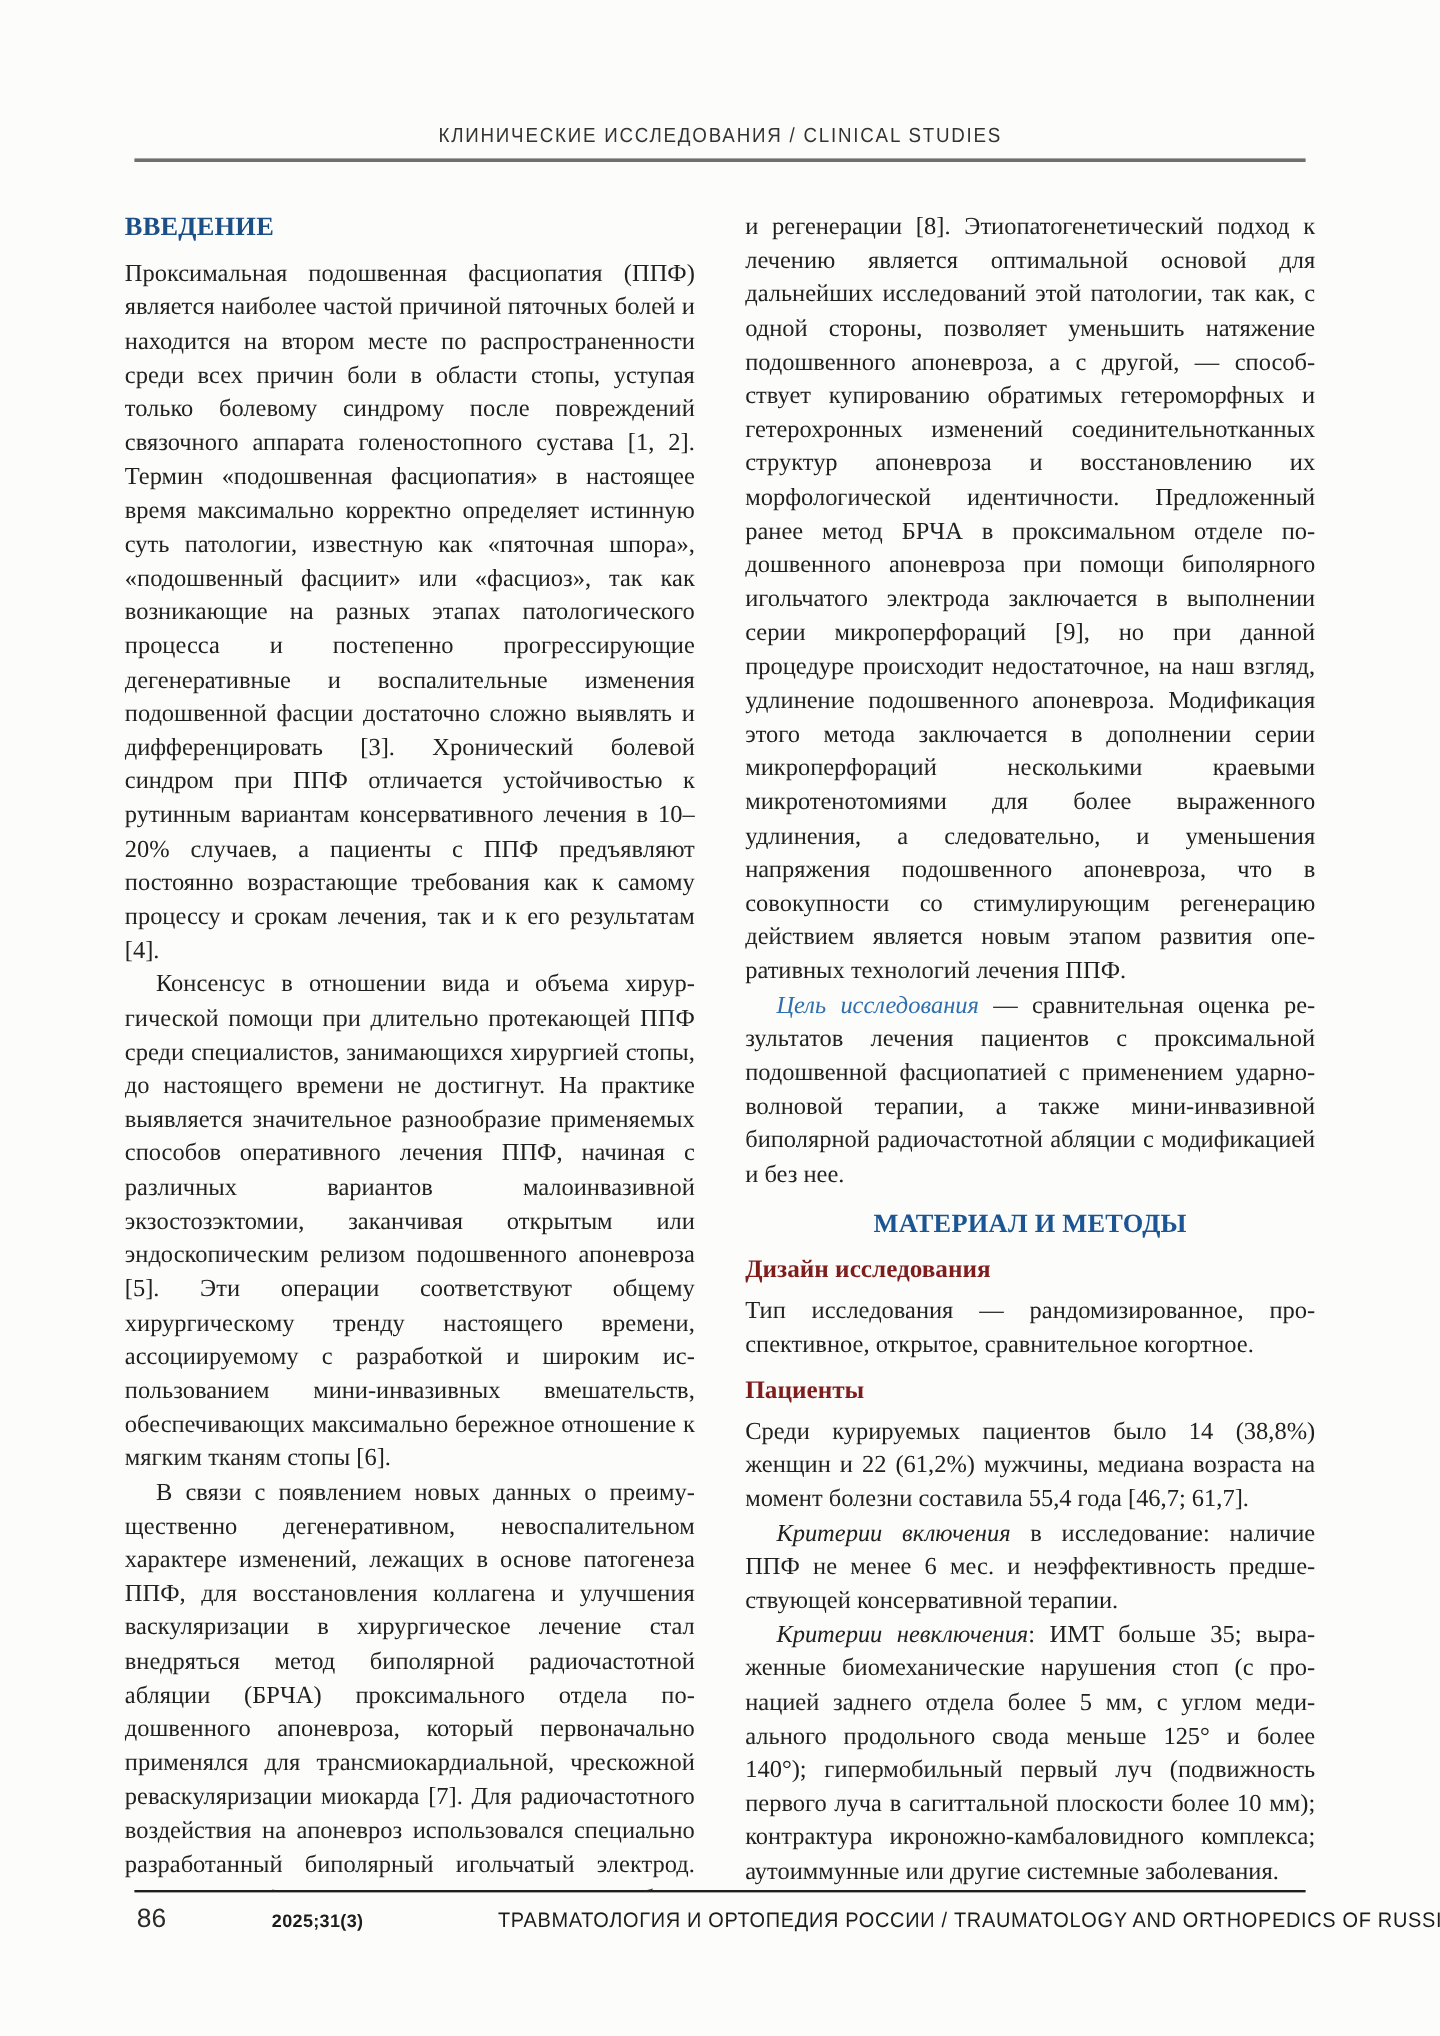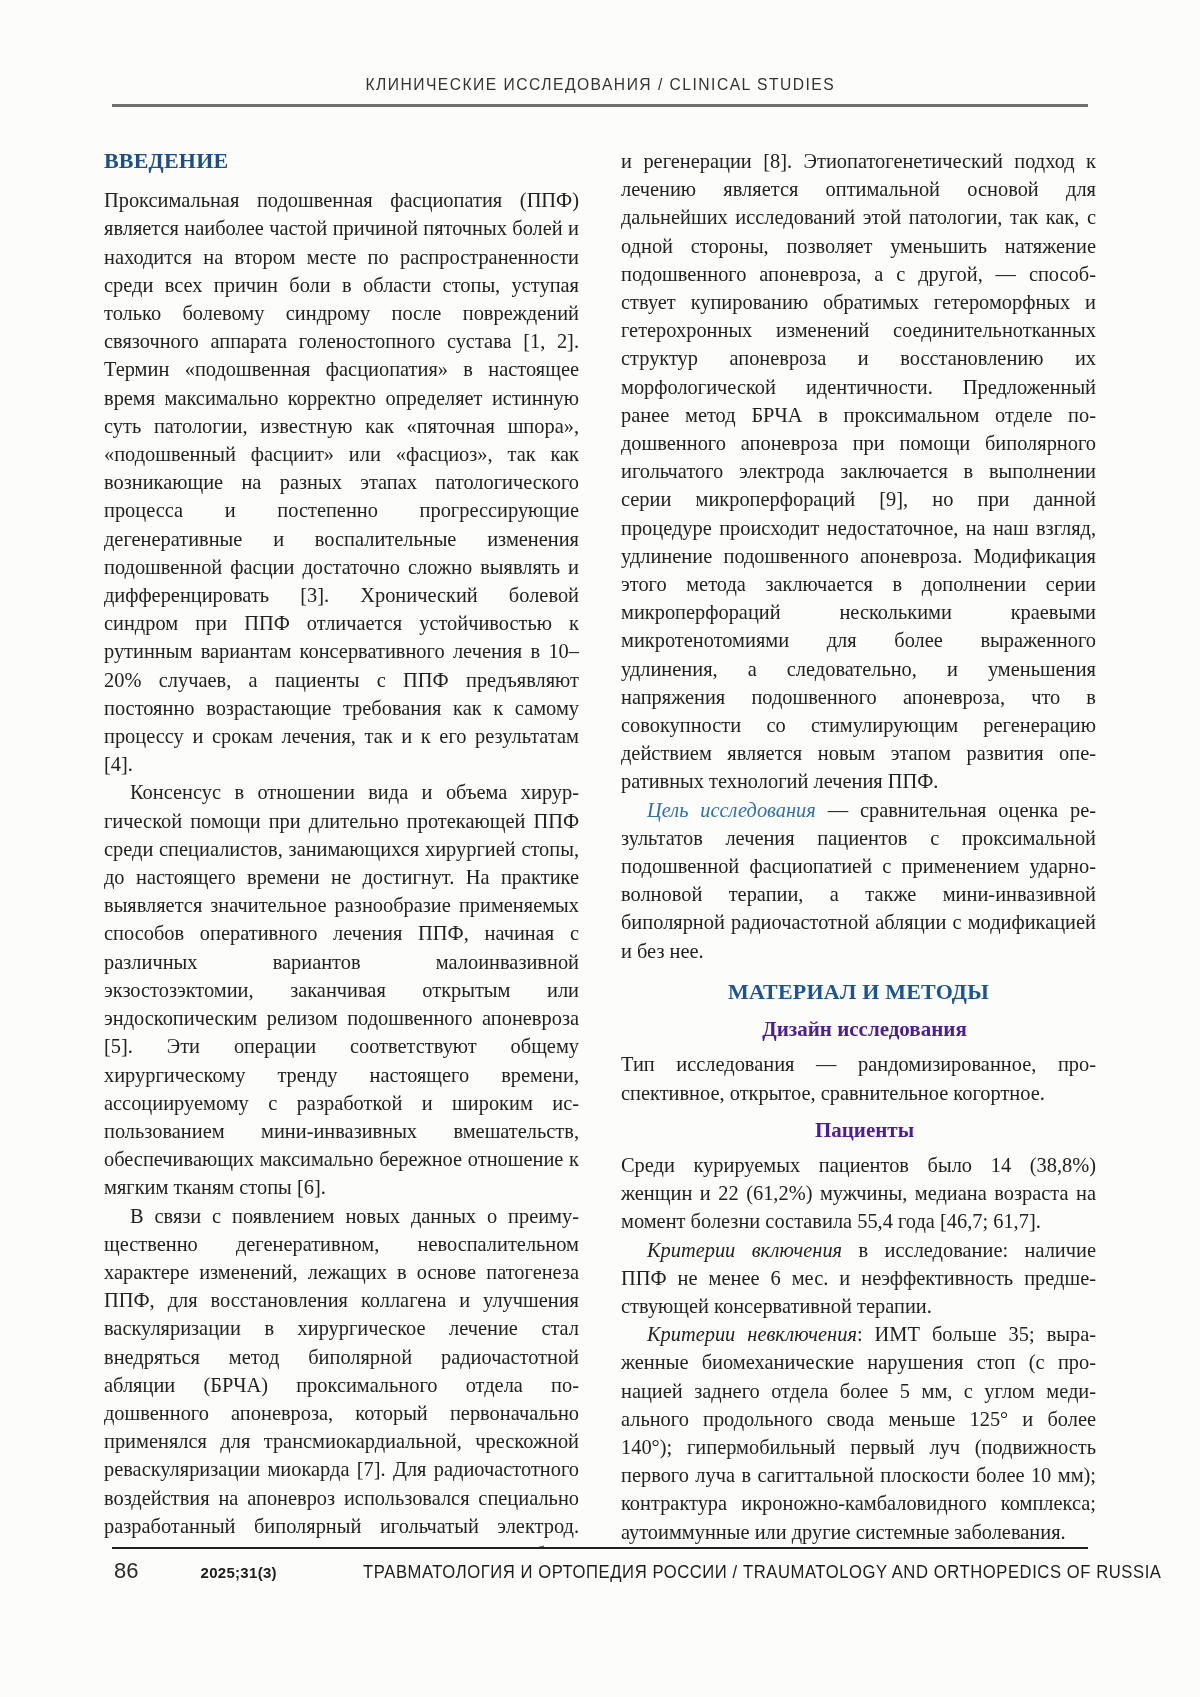--- a/index.html
+++ b/index.html
@@ -10,21 +10,21 @@
   body {
     width: 1200px;
     height: 1697px;
     overflow: hidden;
     font-family: "Liberation Serif", "DejaVu Serif", serif;
     color: #212121;
   }
   .page {
     width: 992px;
     margin: 0 auto;
-    padding-top: 75px;
+    padding-top: 103px;
     position: relative;
   }
   
   .running-head {
     text-align: center;
     font-family: "Liberation Sans", "DejaVu Sans", sans-serif;
     font-size: 17px;
     letter-spacing: 1.6px;
     color: #333333;
     white-space: nowrap;
@@ -70,42 +70,43 @@
     text-align: left;
   }
   h2.section-title.mm {
     margin: 13px 0 6px 0;
     color: #1b5593;
     text-align: center;
   }
   h3.subsection-title {
     font-size: 21px;
     font-weight: bold;
-    color: #4c1d95;
-    margin: 9px 0 7px 12px;
-    text-align: center;
+    color: #7f1d1d;
+    margin: 9px 0 7px 0;
+    text-align: left;
   }
   em.lead {
     font-style: italic;
   }
   em.lead.goal {
     color: #2f6fae;
   }
   
   .foot-rule {
     height: 2px;
     background: #1f1f1f;
     margin: 0 8px;
   }
   .foot-row {
     display: flex;
     align-items: baseline;
     margin-top: 9px;
     font-family: "Liberation Sans", "DejaVu Sans", sans-serif;
     color: #1c1c1c;
+    gap: 26px;
   }
   .page-num {
     font-size: 22px;
     margin-left: 10px;
     color: #2a2a2a;
   }
   .issue {
     font-size: 15px;
     font-weight: bold;
     margin-left: 62px;

